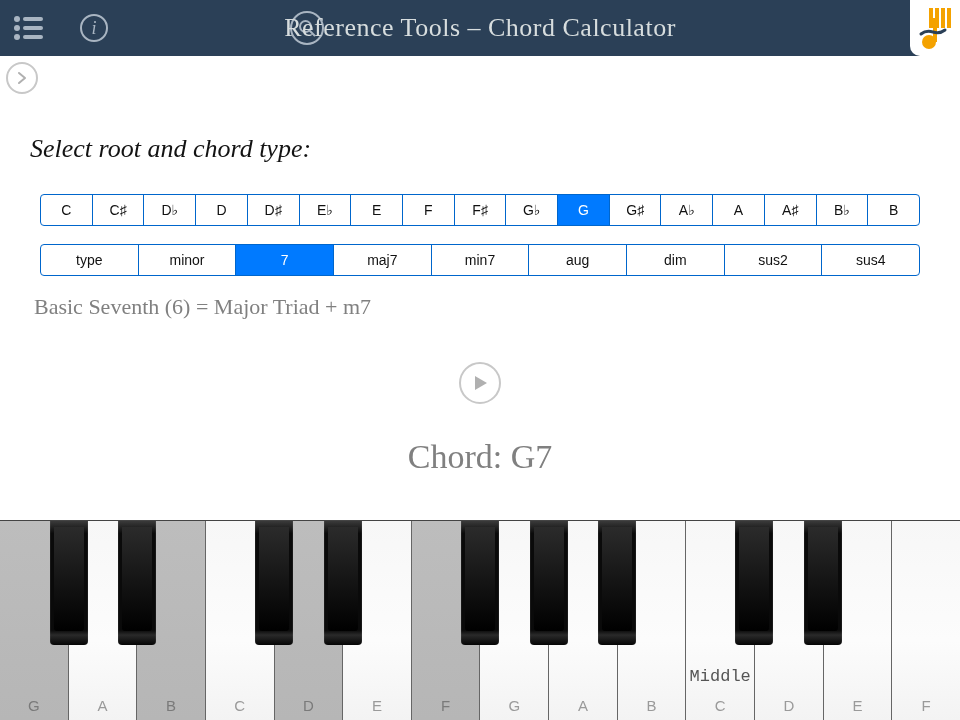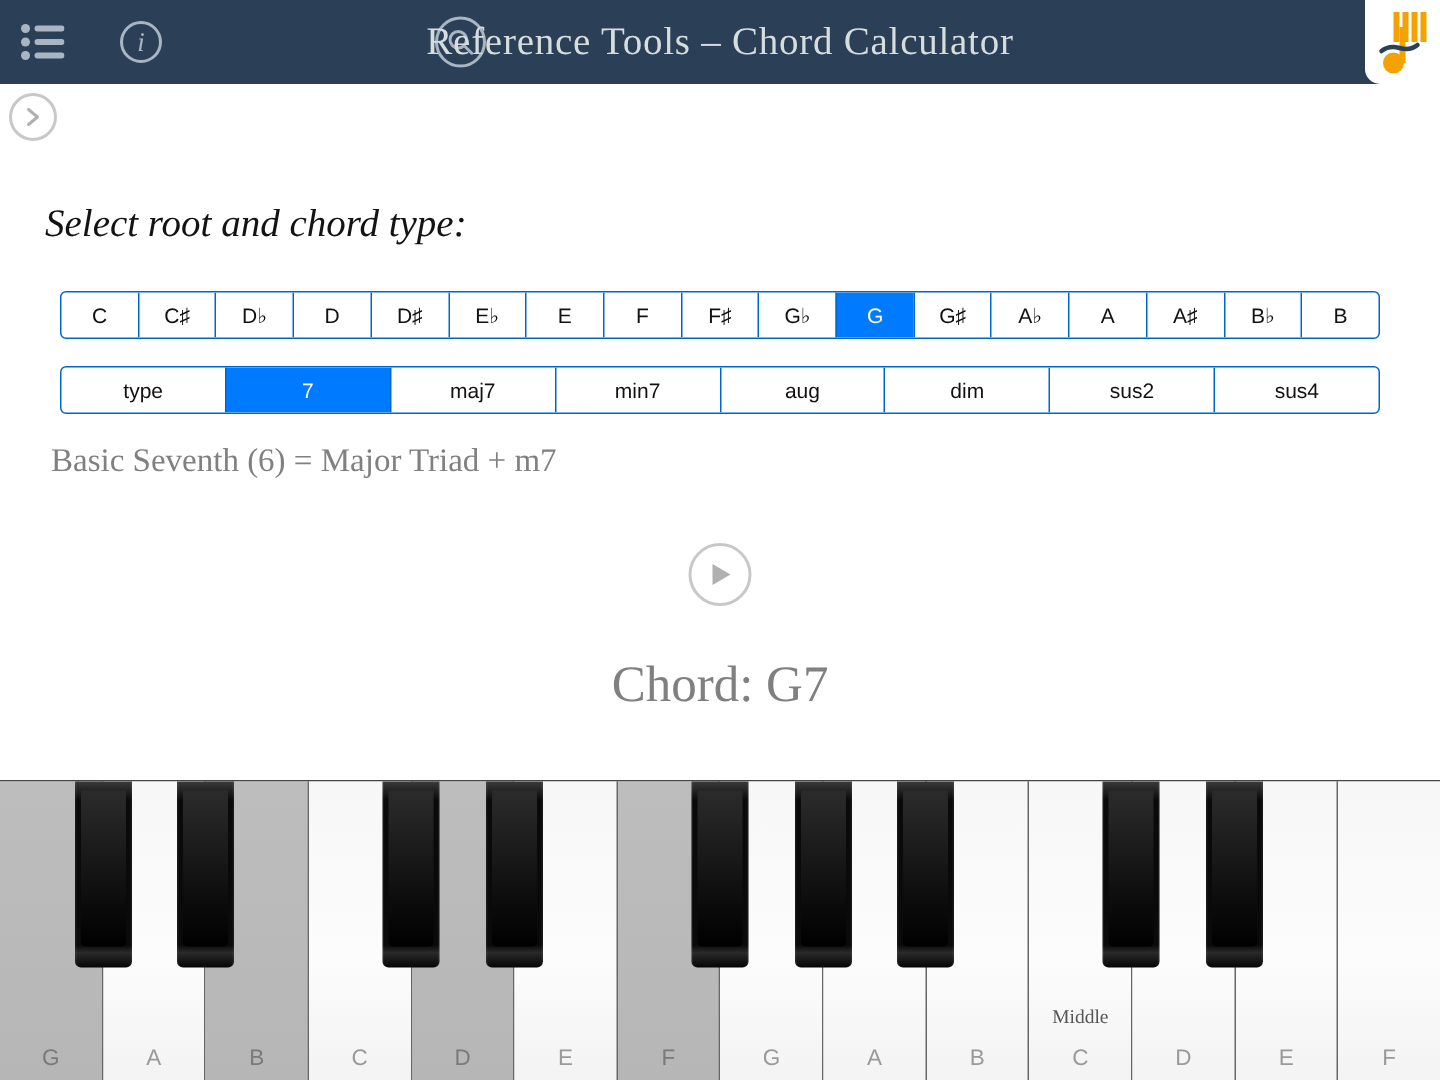--- a/index.html
+++ b/index.html
@@ -77,21 +77,21 @@
   .white-key.pressed {
     background:#bdbdbd;
     background: linear-gradient(to bottom, #bdbdbd 0%, #b6b6b6 100%);
   }
   .white-key .lbl {
     font-family: Arial, Helvetica, sans-serif; font-size:15px; color:#9a9a9a; padding-bottom:6px;
   }
   .white-key.pressed .lbl { color:#7a7a7a; }
   .white-key .mid {
     position:absolute; bottom:34px; left:50%; transform:translateX(-50%);
-    font-family: Liberation Serif, serif; font-size:13px; color:#555;
+    font-family: Liberation Mono, monospace; font-size:17px; color:#555;
   }
   .black-key {
     position:absolute; top:0; width:38px; height:124px; background:#111; z-index:2;
     border-radius:0 0 4px 4px;
     background: linear-gradient(to bottom, #3a3a3a 0%, #0a0a0a 10%, #0a0a0a 88%, #2a2a2a 92%, #050505 100%);
     box-shadow: 1px 0 0 rgba(255,255,255,0.06) inset, -1px 0 0 rgba(255,255,255,0.06) inset;
   }
   .black-key::after{
     content:""; position:absolute; left:4px; right:4px; top:6px; bottom:14px;
     background: linear-gradient(to bottom, #2b2b2b 0%, #000 100%);
@@ -167,20 +167,21 @@
       <div class="cell selected">G</div>
       <div class="cell">G♯</div>
       <div class="cell">A♭</div>
       <div class="cell">A</div>
       <div class="cell">A♯</div>
       <div class="cell">B♭</div>
       <div class="cell">B</div>
     </div>
   <div class="selector-row types" id="types-row">
       <div class="cell">type</div>
+      <div class="cell">minor</div>
       <div class="cell selected">7</div>
       <div class="cell">maj7</div>
       <div class="cell">min7</div>
       <div class="cell">aug</div>
       <div class="cell">dim</div>
       <div class="cell">sus2</div>
       <div class="cell">sus4</div>
     </div>
 
   <div class="description">Basic Seventh (6) = Major Triad + m7</div>

